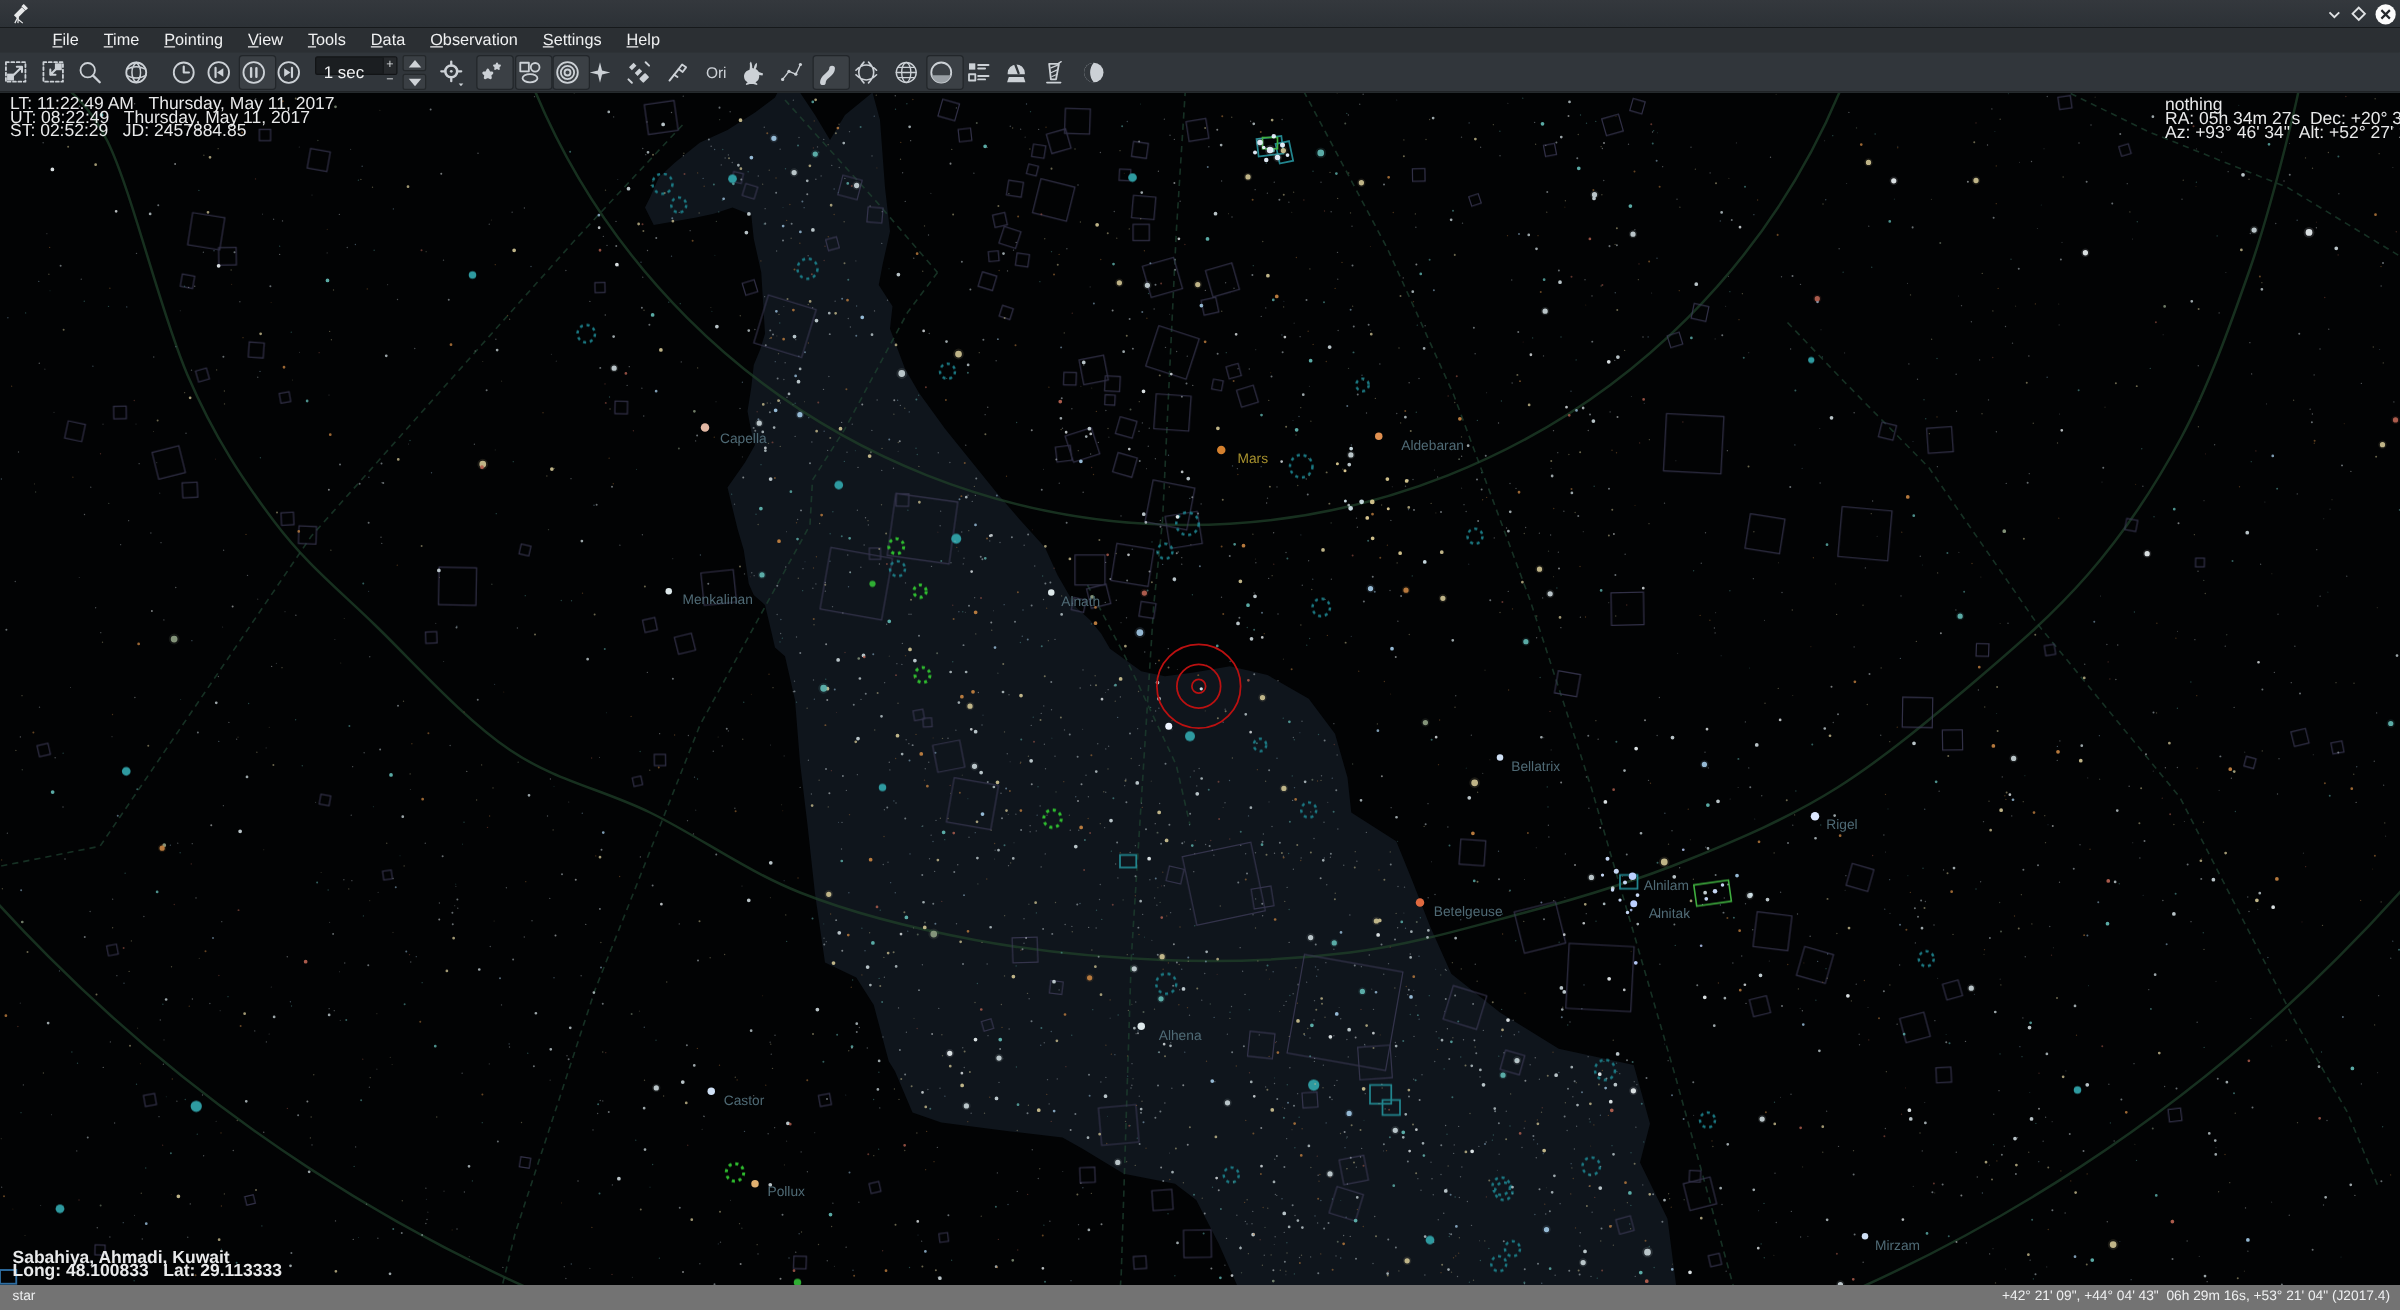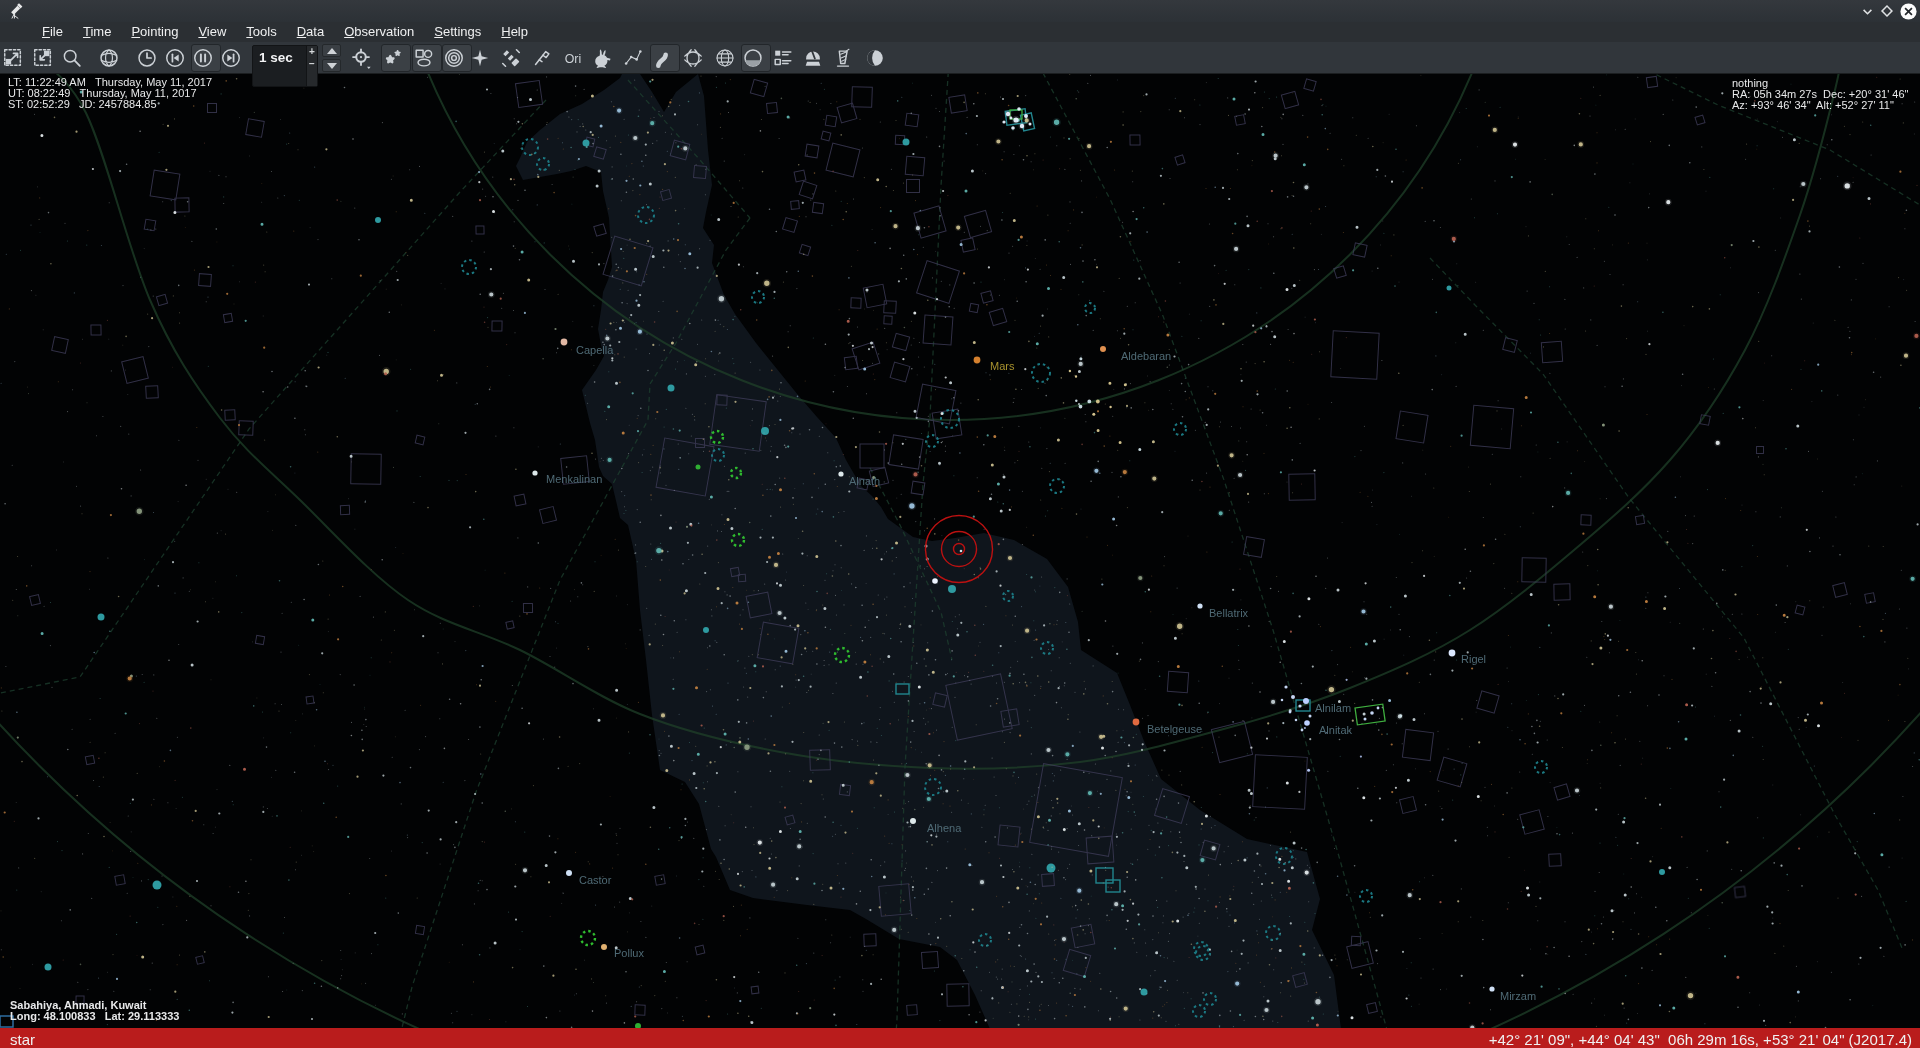--- a/index.html
+++ b/index.html
@@ -3,32 +3,32 @@
 * { margin:0; padding:0; box-sizing:border-box; }
 html,body { width:1920px; height:1048px; overflow:hidden; background:#000; font-family:"Liberation Sans",sans-serif; }
 .titlebar { position:absolute; left:0; top:0; width:1920px; height:22px; background:linear-gradient(#34383d,#2c3136); color:#eff0f1; }
 .title { position:absolute; left:0; right:0; top:3px; text-align:center; font-size:13px; }
 .menubar { position:absolute; left:0; top:22px; width:1920px; height:20px; background:#2b2f33; color:#eff0f1; font-size:13px; padding-left:32px; }
 .mi { display:inline-block; padding:2px 10px 0 10px; }
 .mi .u { text-decoration:underline; }
 .toolbar { position:absolute; left:0; top:42px; width:1920px; height:32px; background:#31363b; border-bottom:1px solid #1b1e20; }
 .tbtn { position:absolute; top:2px; width:30px; height:28px; display:flex; align-items:center; border-radius:3px; border:1px solid transparent; }
 .tbtn.checked { background:#3b4045; border:1px solid #22262a; }
-.spin { position:absolute; left:252px; top:3px; width:66px; height:42px; background:#1b1e21; border:1px solid #121416; border-radius:2px; color:#f2f3f4; font-size:13.5px; display:flex;font-weight:bold; }
+.spin { position:absolute; left:252px; top:3px; width:66px; height:15px; background:#1b1e21; border:1px solid #121416; border-radius:2px; color:#f2f3f4; font-size:13.5px; display:flex; }
 .spintext { flex:1; padding:4px 0 0 6px; }
 .spinpm { width:11px; border-left:1px solid #121416; font-size:10px; color:#d7dadc; text-align:center; line-height:12px; background:#26292c; }
 .updown { position:absolute; left:322px; top:2px; width:19px; height:28px; display:flex; flex-direction:column; gap:2px; }
 .ud { flex:1; background:#3a3f44; border:1px solid #24282b; border-radius:2px; display:flex; align-items:center; justify-content:center; }
 .tri { width:0; height:0; border-left:5px solid transparent; border-right:5px solid transparent; }
 .tri.up { border-bottom:6px solid #cfd3d7; }
 .tri.down { border-top:6px solid #cfd3d7; }
 .sky { position:absolute; left:0; top:74px; width:1920px; height:954px; background:#020304;text-decoration:underline; }
 .skysvg { position:absolute; left:0; top:0; }
-.skytext { position:absolute; color:#e8e9ea; font-size:11px; line-height:11px; white-space:pre; }
-.statusbar { position:absolute; left:0; top:1028px; width:1920px; height:20px; background:#b91c1c; color:#eff0f1; font-size:15px; }
+.skytext { position:absolute; color:#e8e9ea; font-size:14px; line-height:11px; white-space:pre; }
+.statusbar { position:absolute; left:0; top:1028px; width:1920px; height:20px; background:#737373; color:#eff0f1; font-size:11px; }
 .winbtns { position:absolute; right:3px; top:0; height:22px; display:flex; align-items:center; gap:6px; }
 svg text { font-family:"Liberation Sans",sans-serif; }
 </style></head>
 <body>
 <div class="sky">
     <svg class="skysvg" width="1920" height="954" viewBox="0 0 1920 954">
 <g transform="translate(0,-74)">
 <path d="M622,74 L640,74 L652,92 L664,112 L676,92 L698,74 L704,96 L708,150 L712,185 L706,212 L703,228 L714,245 L712,263 L724,295 L735,314 L756,343 L781,374 L798,395 L817,417 L836,438 L846,460 L861,486 L872,496 L881,507 L888,519 L913,537 L932,541 L955,538 L984,533 L1014,540 L1047,559 L1068,587 L1078,622 L1081,650 L1117,673 L1130,705 L1144,741 L1161,779 L1200,810 L1247,839 L1307,852 L1320,899 L1312,930 L1334,975 L1341,1029 L1343,1048 L998,1048 L990,1029 L975,995 L957,960 L940,947 L899,939 L866,919 L850,910 L807,905 L753,898 L730,890 L716,857 L711,849 L699,804 L685,782 L660,770 L652,715 L646,660 L640,610 L636,560 L628,525 L620,518 L617,505 L612,484 L603,476 L599,467 L595,440 L590,423 L582,390 L596,370 L604,356 L601,345 L598,329 L601,310 L603,292 L608,280 L612,267 L609,218 L603,191 L601,172 L586,166 L571,171 L557,174 L523,180 L516,166 L520,158 L527,142 L540,130 L560,114 L582,104 L604,90 L620,78 Z" fill="#0f151c"></path>
 <g fill="none" stroke="#1f4029" stroke-width="2" opacity="0.75">
           <circle cx="950" cy="-146" r="566"></circle>

